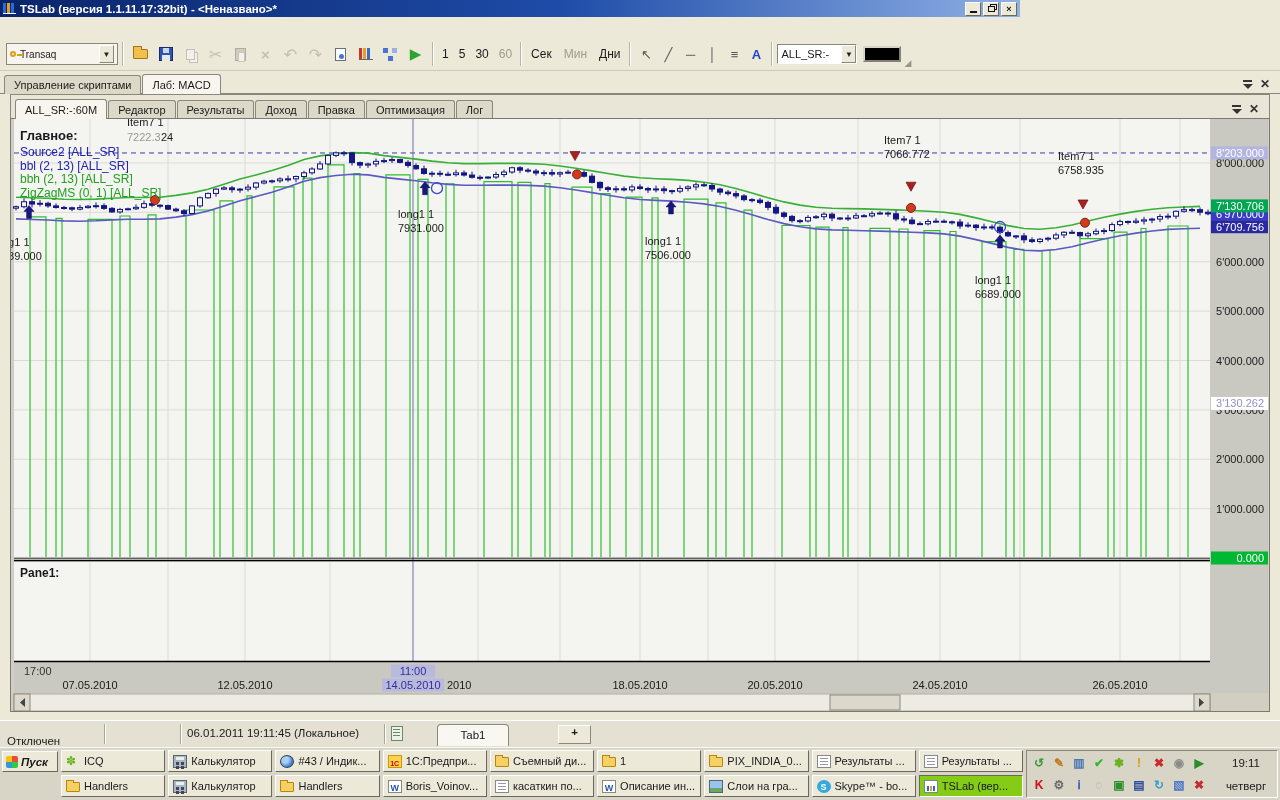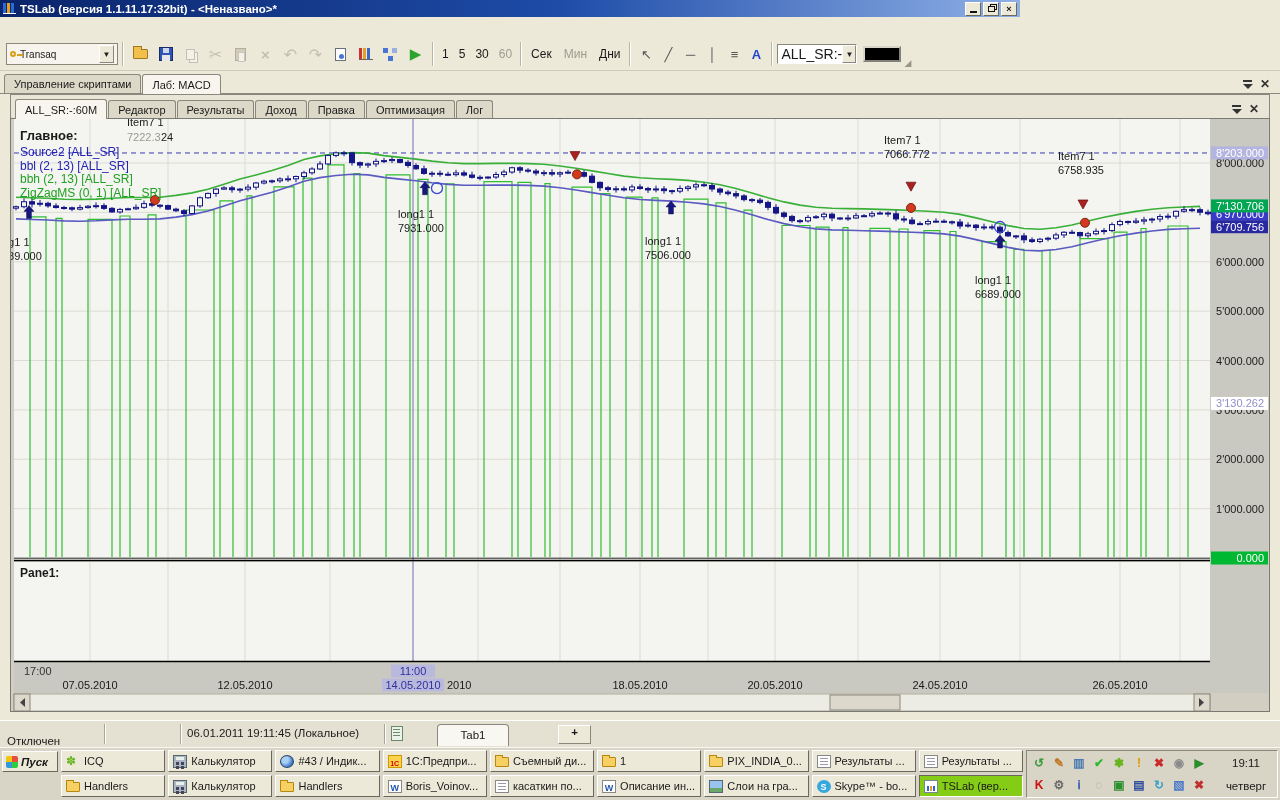--- a/index.html
+++ b/index.html
@@ -48,21 +48,21 @@
   .i-flow{width:15px;height:13px}
   .i-flow::before{content:"";position:absolute;left:0;top:0;width:5px;height:5px;background:#4a74d4;box-shadow:9px 0 0 #9ab0e0}
   .i-flow::after{content:"";position:absolute;left:5px;top:8px;width:5px;height:5px;background:#4a74d4}
   .tf-group{display:flex;align-items:center;gap:2px;font-size:12px}
   .tf{padding:2px 4px}
   .unit{padding:2px 5px;font-size:12px}
   .dim{color:#9e9b90}
   .tool{width:22px;height:22px;display:flex;align-items:center;justify-content:center;color:#555;font-size:13px}
   .tool.blueA{color:#2244cc;font-weight:bold;font-size:13px}
   #symbol-combo{display:flex;align-items:center;width:80px;height:20px;border:1px solid;border-color:#8a877c #fff #fff #8a877c;background:#fff;padding-left:3px}
-  #symbol-combo .lbl{flex:1;font-size:14px}
+  #symbol-combo .lbl{flex:1;font-size:11px}
   #color-swatch{width:38px;height:16px;background:#000;border:2px outset #d8d4c8;margin-left:6px}
   .tb-overflow{color:#9a968a;font-size:9px;margin-left:3px;align-self:flex-end;padding-bottom:2px}
   
   #maintabs{position:absolute;left:0;top:71px;width:1280px;height:23px;border-bottom:1px solid #8a877c;display:flex;align-items:flex-end;padding-left:4px}
   .tab{border:1px solid #8a877c;border-bottom:none;border-radius:3px 3px 0 0;background:#ddd9c9;
        padding:3px 9px 3px;font-size:11px;margin-right:1px;white-space:nowrap;position:relative;top:1px}
   .tab.active{background:#f7f5ee;font-weight:normal;padding-top:4px;z-index:2}
   .strip-icons{margin-left:auto;display:flex;gap:6px;align-items:center;padding:0 10px 4px 0}
   .menu-down-icon{width:11px;height:9px;position:relative}
   .menu-down-icon::before{content:"";position:absolute;left:0;top:0;width:9px;height:2px;background:#333}
@@ -206,21 +206,21 @@
     <span class="tsep"></span>
     <div id="symbol-combo">
       <span class="lbl">ALL_SR:-</span>
       <span class="combo-arrow">▼</span>
     </div>
     <span id="color-swatch"></span>
     <span class="tb-overflow">◢</span>
   </div>
 
   <div id="maintabs">
-    <span id="maintab-items" style="display:flex;align-items:flex-start">
+    <span id="maintab-items" style="display:flex;align-items:center">
         <span class="tab">Управление скриптами</span>
         <span class="tab active">Лаб: MACD</span>
       </span>
     <span class="strip-icons">
       <span class="menu-down-icon"></span>
       <span class="close-icon">✕</span>
     </span>
   </div>
 
   <div id="subtabs">

